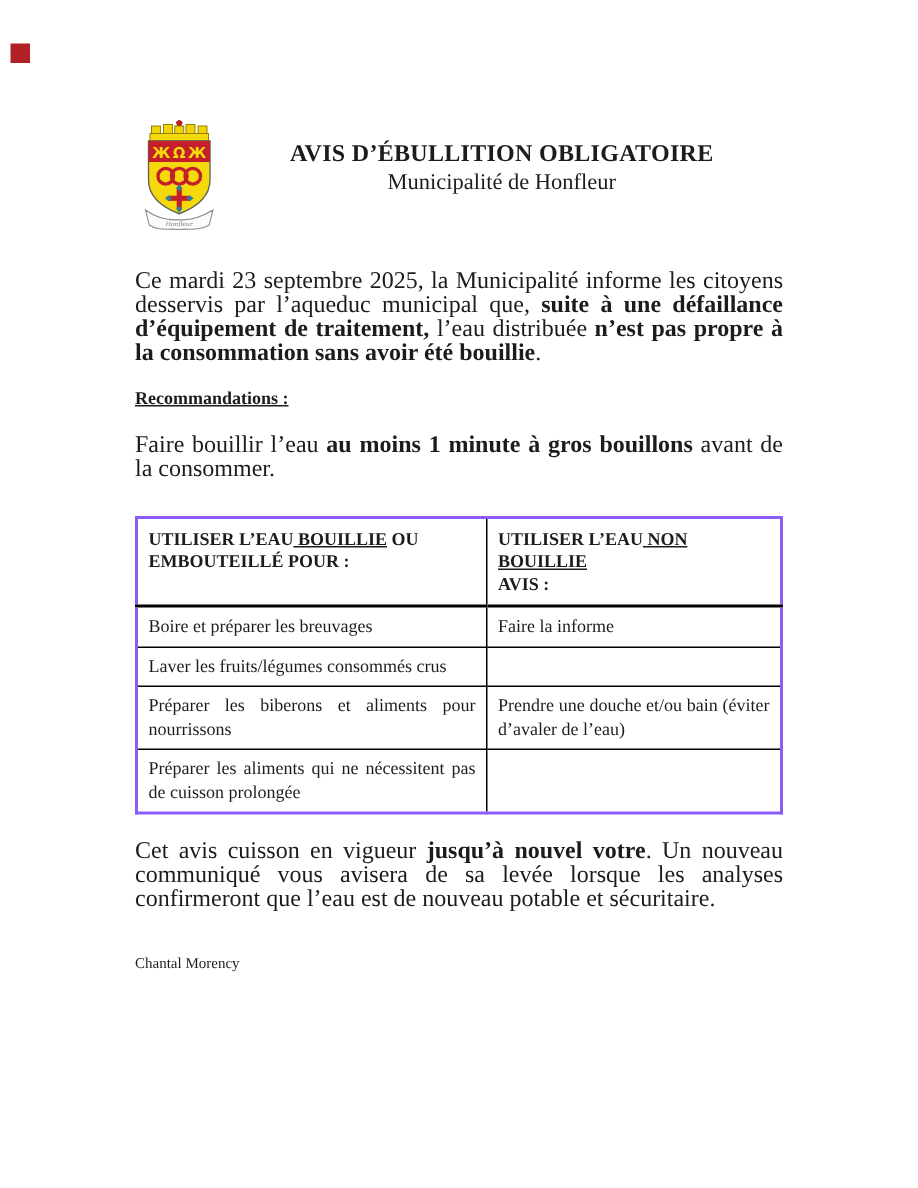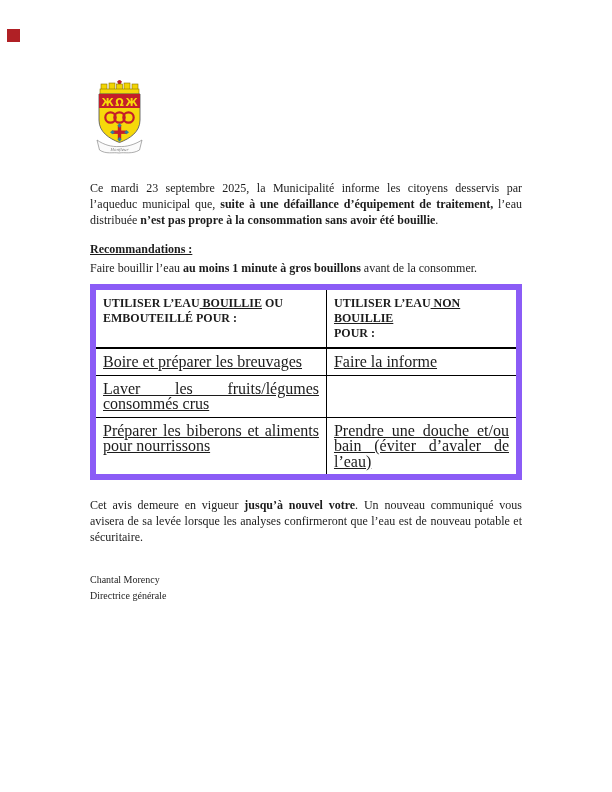--- a/index.html
+++ b/index.html
@@ -11,41 +11,41 @@
     position:absolute; left:7px; top:29px; width:13px; height:13px;
   }
   .doc { position:absolute; left:90px; right:90px; top:80px; }
 
   .doc-header { display:flex; align-items:flex-start; }
   .logo-box { width:55px; height:77px; flex:none; margin-left:2px; }
   .title-block { flex:1; text-align:center; margin-top:14px; }
   .doc-title { font-size:16px; font-weight:bold; letter-spacing:0.2px; }
   .doc-subtitle { font-size:15px; margin-top:2px; }
 
-  .para { font-size:12px; line-height:16px; text-align:justify; margin:0; }
+  .para { font-size:16px; line-height:16px; text-align:justify; margin:0; }
   .intro { margin-top:23px; }
-  .heading { margin-top:13px; font-size:12px; line-height:16px; margin-bottom:3px; }
+  .heading { margin-top:13px; font-size:12px; line-height:16px; margin-bottom:16px; }
   .boil { }
 
   .b { font-weight:bold; }
   .u { text-decoration:underline; }
 
   table.usage {
-    border-collapse:collapse; width:100%; margin-top:8px;
-    border:6px solid #8b5cf6; table-layout:fixed;
+    border-collapse:collapse; width:100%; margin-top:23px;
+    border:2px solid #8b5cf6; table-layout:fixed;
   }
   table.usage th {
     border:1px solid #000; border-bottom:2px solid #000;
     font-size:12px; line-height:15px; text-align:left;
     padding:6px 7px 6px 7px; vertical-align:top; font-weight:bold;
   }
   table.usage th:first-child { width:50.7%; border-right:1px solid #000; }
   table.usage td {
-    border:1px solid #000; font-size:16px; line-height:15.5px;
-    padding:5px 7px 5px 7px; vertical-align:top; text-align:justify;text-decoration:underline;
+    border:1px solid #000; font-size:12px; line-height:15.5px;
+    padding:5px 7px 5px 7px; vertical-align:top; text-align:justify;
   }
   table.usage td:empty { height:15px; }
 
   .closing { margin-top:17px; }
   .apology { margin-top:15px; }
   .signature { margin-top:27px; font-size:10px; line-height:16px; }
 </style>
 </head>
 <body>
 
@@ -89,53 +89,60 @@
               <rect x="25.8" y="45" width="3.4" height="14.5" fill="#c41e2a"></rect>
               <rect x="20" y="50.5" width="15" height="3.4" fill="#c41e2a"></rect>
               <path d="M27.5,43 L29.5,45.4 L27.5,47.8 L25.5,45.4 Z" fill="#2e7f9e"></path>
               <path d="M27.5,57 L29.5,59.4 L27.5,61.8 L25.5,59.4 Z" fill="#2e7f9e"></path>
               <path d="M18,52.2 L20.4,50.2 L22.8,52.2 L20.4,54.2 Z" fill="#2e7f9e"></path>
               <path d="M32.2,52.2 L34.6,50.2 L37,52.2 L34.6,54.2 Z" fill="#2e7f9e"></path>
             </g>
           </g>
         </svg>
       </div>
+      <div class="title-block">
+        <div class="doc-title">AVIS D’ÉBULLITION OBLIGATOIRE</div>
+        <div class="doc-subtitle">Municipalité de Honfleur</div>
+      </div>
     </div>
 
     <p class="para intro"><span>Ce mardi 23 septembre 2025, la Municipalité informe les citoyens desservis par l’aqueduc municipal que, </span><span class="b">suite à une défaillance d’équipement de traitement,</span><span> l’eau distribuée </span><span class="b">n’est pas propre à la consommation sans avoir été bouillie</span><span>.</span></p>
 
     <p class="heading"><span class="b u">Recommandations :</span></p>
 
     <p class="para boil"><span>Faire bouillir l’eau </span><span class="b">au moins 1 minute à gros bouillons</span><span> avant de la consommer.</span></p>
 
     <table class="usage">
       <thead>
         <tr>
           <th><span class="b">UTILISER L’EAU</span><span class="b u"> BOUILLIE</span><span class="b"> OU</span><br><span class="b">EMBOUTEILLÉ POUR :</span></th>
-          <th><span class="b">UTILISER L’EAU</span><span class="b u"> NON BOUILLIE</span><span class="b"></span><br><span class="b">POUR :</span></th>
+          <th><span class="b">UTILISER L’EAU</span><span class="b u"> NON BOUILLIE</span><span class="b"></span><br><span class="b">AVIS :</span></th>
         </tr>
       </thead>
       <tbody>
           <tr>
             <td>Boire et préparer les breuvages</td>
             <td>Faire la informe</td>
           </tr>
           <tr>
             <td>Laver les fruits/légumes consommés crus</td>
             <td></td>
           </tr>
           <tr>
             <td>Préparer les biberons et aliments pour nourrissons</td>
             <td>Prendre une douche et/ou bain (éviter d’avaler de l’eau)</td>
           </tr>
+          <tr>
+            <td>Préparer les aliments qui ne nécessitent pas de cuisson prolongée</td>
+            <td></td>
+          </tr>
         </tbody>
     </table>
 
-    <p class="para closing"><span>Cet avis demeure en vigueur </span><span class="b">jusqu’à nouvel votre</span><span>. Un nouveau communiqué vous avisera de sa levée lorsque les analyses confirmeront que l’eau est de nouveau potable et sécuritaire.</span></p>
+    <p class="para closing"><span>Cet avis cuisson en vigueur </span><span class="b">jusqu’à nouvel votre</span><span>. Un nouveau communiqué vous avisera de sa levée lorsque les analyses confirmeront que l’eau est de nouveau potable et sécuritaire.</span></p>
 
 
     <div class="signature">
       <div>Chantal Morency</div>
-      <div>Directrice générale</div>
     </div>
 
   </div>
 </div>
 
 </body></html>

